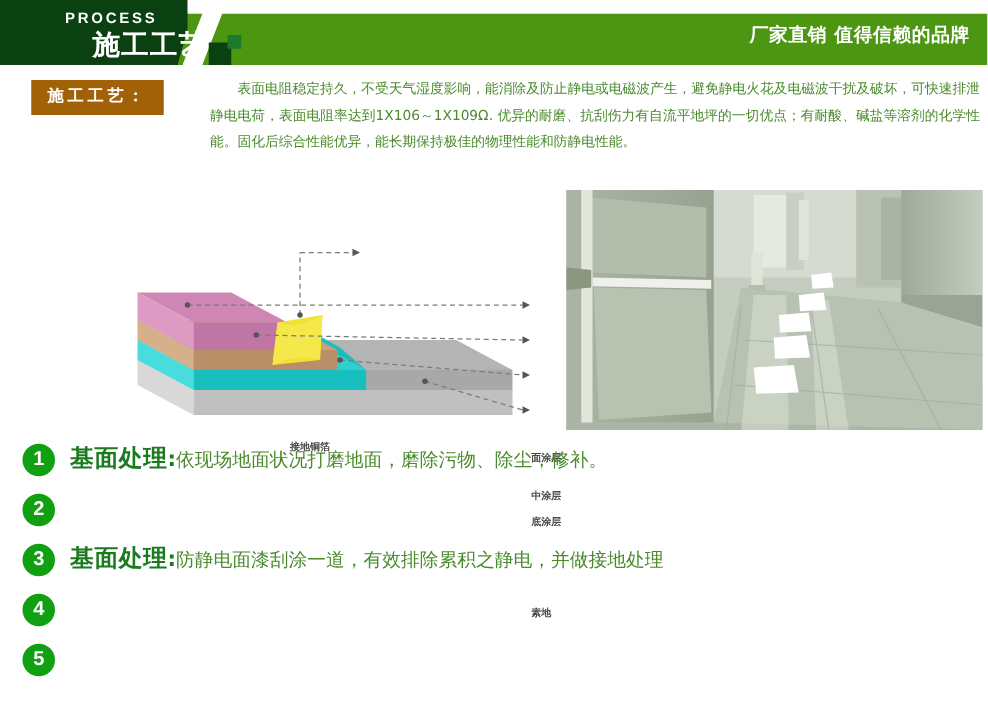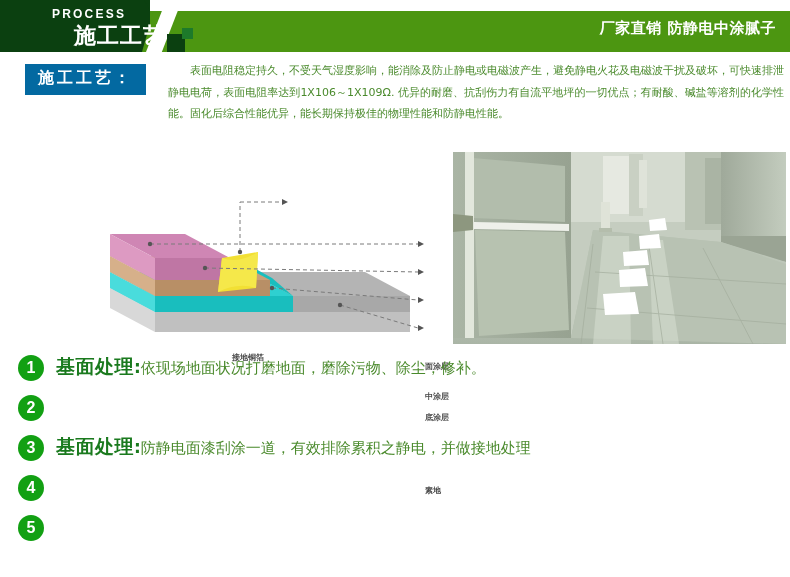--- a/index.html
+++ b/index.html
@@ -52,22 +52,22 @@
     color:#ffffff;font-size:22px;font-weight:bold;letter-spacing:1px;margin-left:24px;
   }
   .hdr-slogan{
     position:absolute;right:14px;top:19px;
     color:#ffffff;font-size:15px;font-weight:bold;letter-spacing:.5px;
   }
 
   
   .badge{
     position:absolute;left:25px;top:64px;
-    background:#0369a1;color:#ffffff;
-    font-size:16px;font-weight:bold;
+    background:#a16207;color:#ffffff;
+    font-size:13px;font-weight:bold;
     padding:4px 13px 6px 13px;letter-spacing:3px;
     font-family:Liberation Sans, sans-serif;
   }
   .intro{
     position:absolute;left:168px;top:60px;width:616px;
     color:#4a8a2c;font-size:11px;line-height:21.5px;
     text-align:justify;text-indent:2em;
   }
 
   
@@ -117,21 +117,21 @@
 <div class="header">
   <div class="hdr-dark"></div>
   <div class="hdr-dark-slant"></div>
   <div class="hdr-green"></div>
   <div class="hdr-green-slant"></div>
   <div class="hdr-white-slant"></div>
   <div class="hdr-sq-dark"></div>
   <div class="hdr-sq-mid"></div>
   <div class="hdr-process">PROCESS</div>
   <div class="hdr-cn">施工工艺</div>
-  <div class="hdr-slogan">厂家直销 防静电中涂腻子</div>
+  <div class="hdr-slogan">厂家直销 值得信赖的品牌</div>
 </div>
 
 <div class="badge">施工工艺：</div>
 <div class="intro">表面电阻稳定持久，不受天气湿度影响，能消除及防止静电或电磁波产生，避免静电火花及电磁波干扰及破坏，可快速排泄静电电荷，表面电阻率达到1X106～1X109Ω. 优异的耐磨、抗刮伤力有自流平地坪的一切优点；有耐酸、碱盐等溶剂的化学性能。固化后综合性能优异，能长期保持极佳的物理性能和防静电性能。</div>
 
 <div class="diagram">
   <svg width="440" height="185" viewBox="0 0 440 185">
 
     <polygon points="100,128 355,128 400,152 145,152" fill="#c9c9c9"></polygon>
     <polygon points="100,128 100,148 145,172 145,152" fill="#d8d8d8"></polygon>

